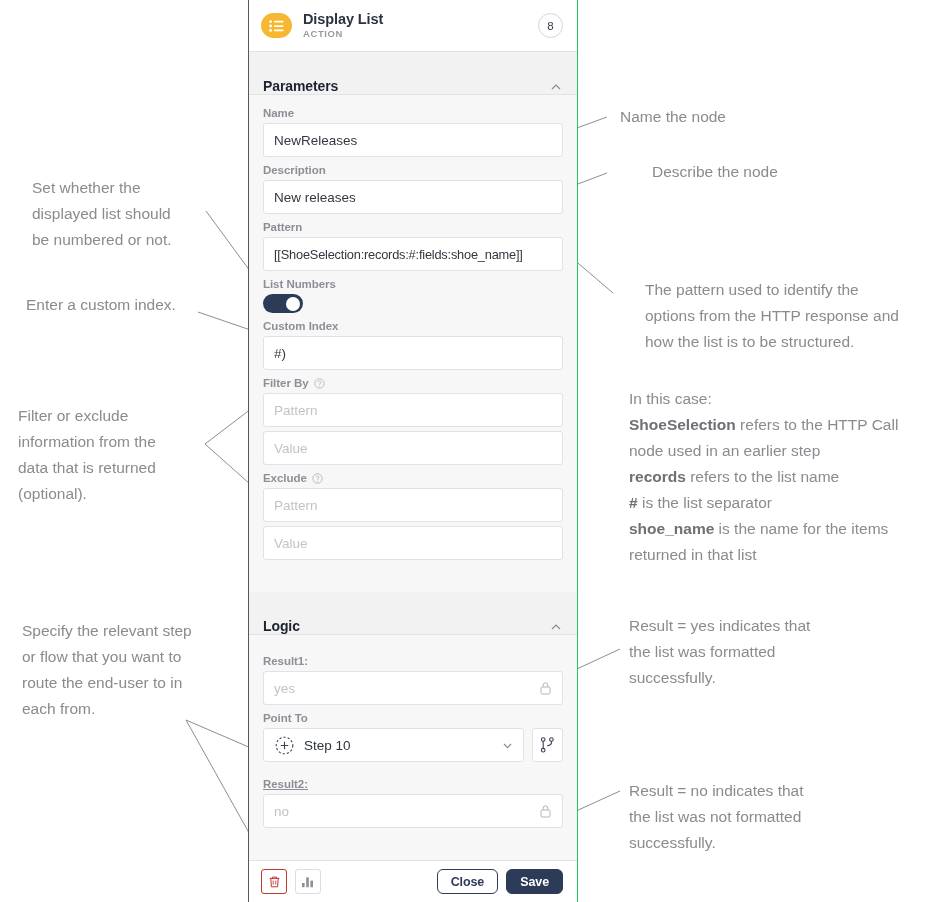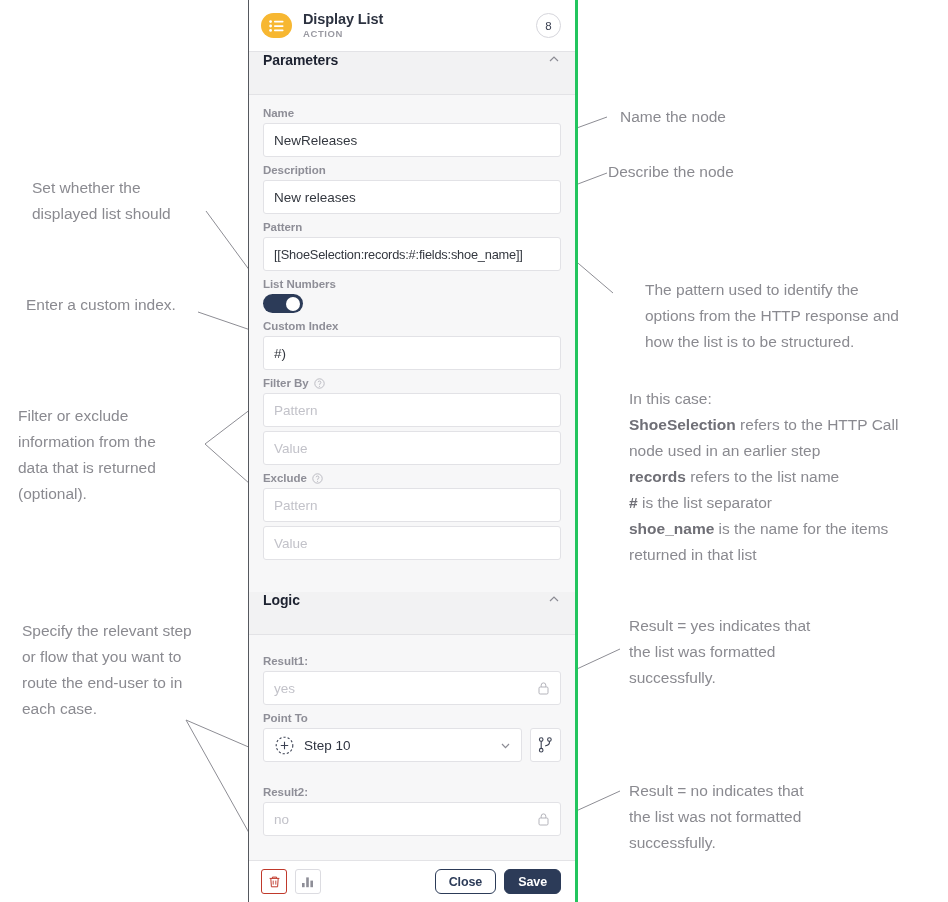--- a/index.html
+++ b/index.html
@@ -34,21 +34,21 @@
 
   
   #panel {
     position: absolute;
     left: 248px;
     top: 0px;
     width: 330px;
     height: 902px;
     background: #f7f7f8;
     border-left: 1px solid #55585e;
-    border-right: 3px solid #22c55e;
+    border-right: 1px solid #22c55e;
     overflow: hidden;
   }
 
   
   .panel-header {
     height: 52px;
     background: #ffffff;
     border-bottom: 1px solid #e3e3e6;
     display: flex;
     align-items: center;
@@ -86,21 +86,21 @@
     display: flex; align-items: center; justify-content: center;
     flex: 0 0 auto;
   }
 
   
   .section-head {
     height: 43px;
     background: #f2f2f3;
     border-bottom: 1px solid #e3e3e6;
     display: flex;
-    align-items: flex-start;
+    align-items: flex-end;
     padding: 0 14px 0 14px;
   }
   .section-head .title {
     flex: 1 1 auto;
     font-size: 14px;
     font-weight: bold;
     color: #1d2230;
     letter-spacing: -0.1px;
   }
   .chevron-up {
@@ -265,45 +265,46 @@
 
     <line x1="620" y1="649" x2="497" y2="706"></line>
 
     <line x1="620" y1="791" x2="497" y2="847"></line>
   </g>
 </svg>
 
 <div class="anno" style="left:32px; top:175px; width:210px;">
   <span class="blk">Set whether the</span>
   <span class="blk">displayed list should</span>
+  <span class="blk">be numbered or not.</span>
 </div>
 
 <div class="anno" style="left:26px; top:292px; width:215px;">
   <span class="blk">Enter a custom index.</span>
 </div>
 
 <div class="anno" style="left:18px; top:403px; width:215px;">
   <span class="blk">Filter or exclude</span>
   <span class="blk">information from the</span>
   <span class="blk">data that is returned</span>
   <span class="blk">(optional).</span>
 </div>
 
 <div class="anno" style="left:22px; top:618px; width:225px;">
   <span class="blk">Specify the relevant step</span>
   <span class="blk">or flow that you want to</span>
   <span class="blk">route the end-user to in</span>
-  <span class="blk">each case.</span>
+  <span class="blk">each from.</span>
 </div>
 
 <div class="anno" style="left:620px; top:104px;">
   <span class="blk">Name the node</span>
 </div>
 
-<div class="anno" style="left:608px; top:159px;">
+<div class="anno" style="left:652px; top:159px;">
   <span class="blk">Describe the node</span>
 </div>
 
 <div class="anno" style="left:629px; top:277px; width:310px;margin-left:16px;">
   <span class="blk">The pattern used to identify the</span>
   <span class="blk">options from the HTTP response and</span>
   <span class="blk">how the list is to be structured.</span>
 </div>
 
 <div class="anno" style="left:629px; top:377px; width:312px;margin-top:9px;">
@@ -461,21 +462,21 @@
         <svg width="15" height="16" viewBox="0 0 15 16">
           <circle cx="3.2" cy="2.6" r="1.8" stroke="currentColor" stroke-width="1.1" fill="none"></circle>
           <circle cx="11.4" cy="2.6" r="1.8" stroke="currentColor" stroke-width="1.1" fill="none"></circle>
           <circle cx="3.2" cy="13.2" r="1.8" stroke="currentColor" stroke-width="1.1" fill="none"></circle>
           <path d="M3.2 4.4v7" stroke="currentColor" stroke-width="1.1" fill="none"></path>
           <path d="M11.4 4.4v1.6c0 2-2.3 2.4-4.2 2.9" stroke="currentColor" stroke-width="1.1" fill="none"></path>
         </svg>
       </div>
     </div>
 
-    <div class="field-label" style="margin-top:24px;">
+    <div class="field-label" style="margin-top:16px;text-decoration:underline;">
       <span>Result2:</span>
     </div>
     <div class="input ph locked">
       <span>no</span>
       <span class="lock-icon">
         <svg width="13" height="14" viewBox="0 0 13 14">
             <rect x="2" y="6" width="9" height="7" rx="1.2" stroke="currentColor" stroke-width="1" fill="none"></rect>
             <path d="M4.2 6V4.2a2.3 2.3 0 0 1 4.6 0V6" stroke="currentColor" stroke-width="1" fill="none"></path>
           </svg>
       </span>

